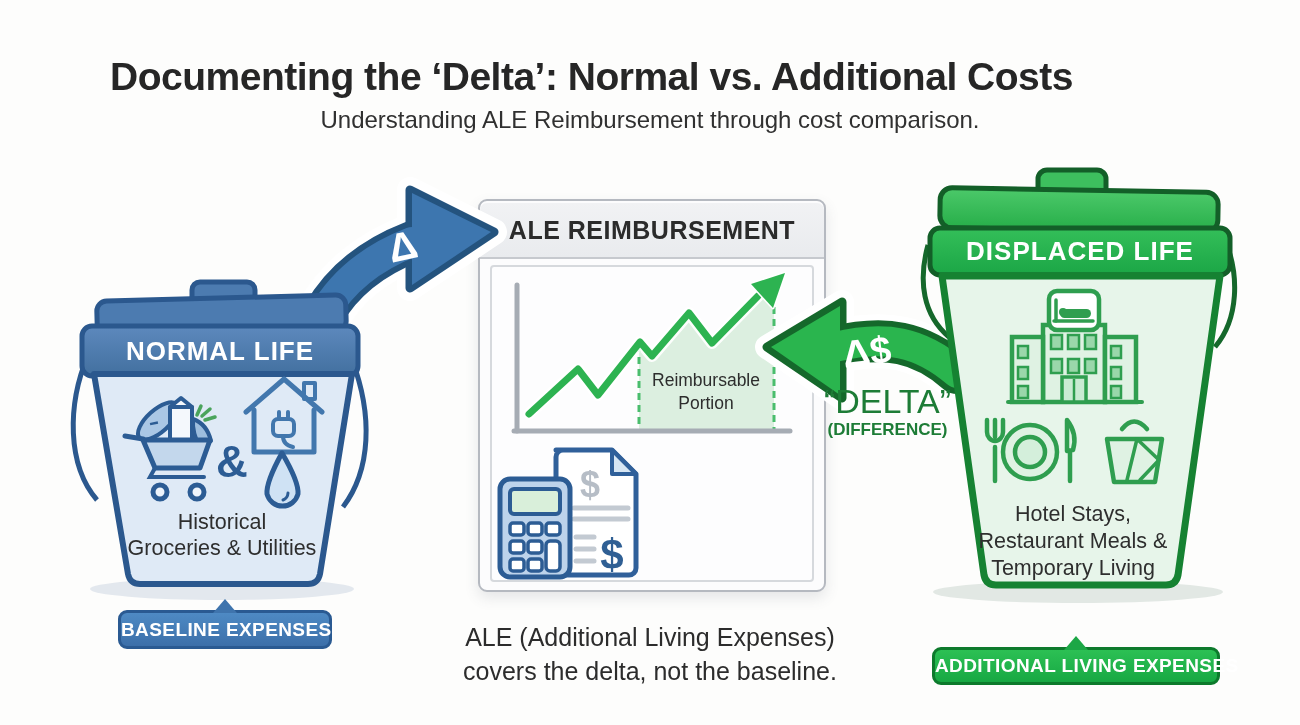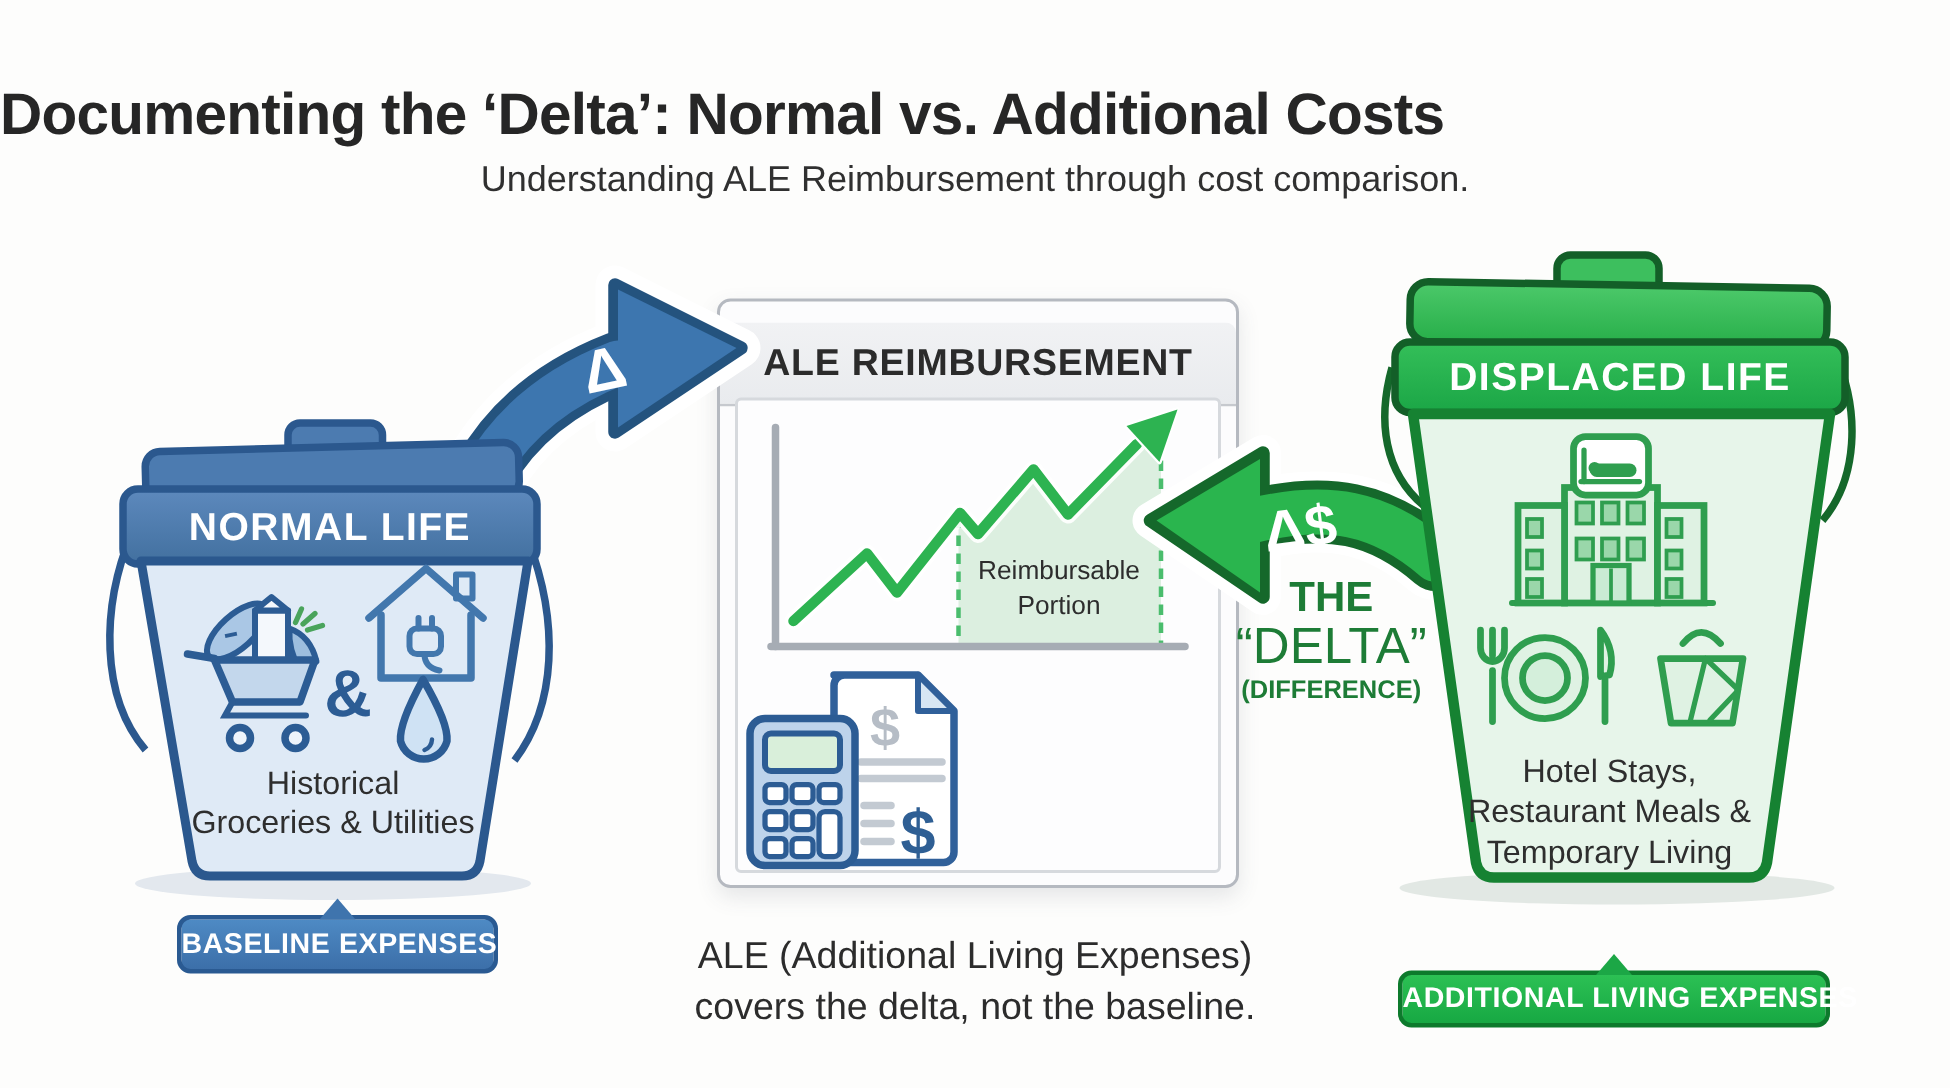--- a/index.html
+++ b/index.html
@@ -6,37 +6,37 @@
   body{
     width:1300px;height:725px;position:relative;overflow:hidden;
     background:#fdfdfc;
     font-family:"Liberation Sans", sans-serif;
     -webkit-font-smoothing:antialiased;
   }
   .abs{position:absolute;}
 
   
   .title{
-    left:0;top:55px;width:1183px;text-align:left;
+    left:0;top:55px;width:1183px;text-align:center;
     font-size:39px;font-weight:bold;color:#262626;letter-spacing:-0.5px;
   }
   .subtitle{
     left:0;top:106px;width:1300px;text-align:center;
     font-size:24px;color:#303030;
   }
 
   
   .panel{
     left:478px;top:199px;width:344px;height:389px;
     background:#fcfcfd;border:2px solid #b5b9c0;border-radius:9px;
     box-shadow:0 6px 14px rgba(70,80,95,.13);
     z-index:1;
   }
   .panel-header{
-    position:absolute;left:0;top:14px;right:0;height:54px;
+    position:absolute;left:0;top:2px;right:0;height:54px;
     background:linear-gradient(#f1f2f4,#e9ebee);
     border-bottom:2px solid #c6c9ce;
     border-radius:7px 7px 0 0;
     display:flex;align-items:center;justify-content:center;
     font-size:25px;font-weight:bold;color:#2b2b2b;letter-spacing:.5px;
   }
   .panel-inner{
     position:absolute;left:10px;top:64px;right:10px;bottom:8px;
     border:2px solid #d6d9dd;border-radius:4px;background:#fdfdfe;
   }
@@ -168,21 +168,20 @@
   <polygon points="87,17 12,62 87,113" fill="none" stroke="#ffffff" stroke-width="24" stroke-linejoin="round"></polygon>
   <path d="M80,62 C 130,50 165,56 202,88" fill="none" stroke="#ffffff" stroke-width="54" stroke-linecap="round"></path>
   <path d="M80,62 C 130,50 165,56 202,88" fill="none" stroke="#15682b" stroke-width="42" stroke-linecap="round"></path>
   <polygon points="87,17 12,62 87,113" fill="#2ab54e" stroke="#15682b" stroke-width="9" stroke-linejoin="round"></polygon>
   <path d="M80,62 C 130,50 165,56 202,88" fill="none" stroke="#2ab54e" stroke-width="30" stroke-linecap="round"></path>
   <polygon points="85,21 16,62 85,110" fill="#2ab54e"></polygon>
   <text x="112" y="80" text-anchor="middle" font-size="38" font-weight="bold" fill="#ffffff" transform="rotate(-7 112 68)">Δ$</text>
 </svg>
 
 <div class="abs delta-label">
-  <div class="l1">THE</div>
   <div class="l2">“DELTA”</div>
   <div class="l3">(DIFFERENCE)</div>
 </div>
 
 <svg class="z3" style="left:55px;top:225px;" width="330" height="440" viewBox="0 0 330 440">
   <defs>
     <linearGradient id="bandBlue" x1="0" y1="0" x2="0" y2="1">
       <stop offset="0" stop-color="#5d89bd"></stop>
         <stop offset="1" stop-color="#42709f"></stop>
     </linearGradient>

